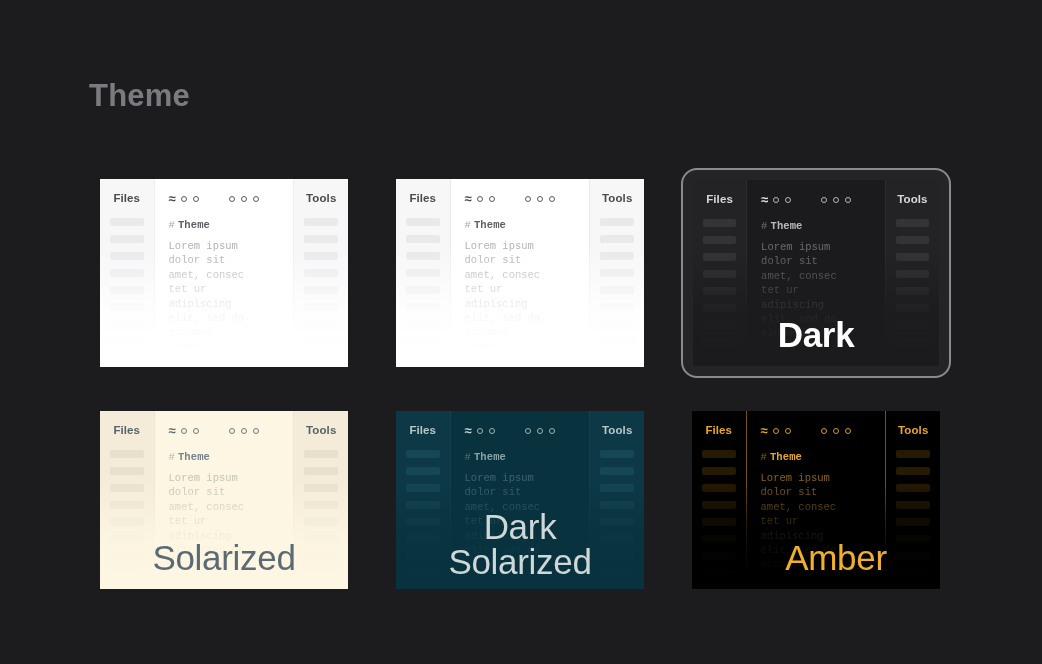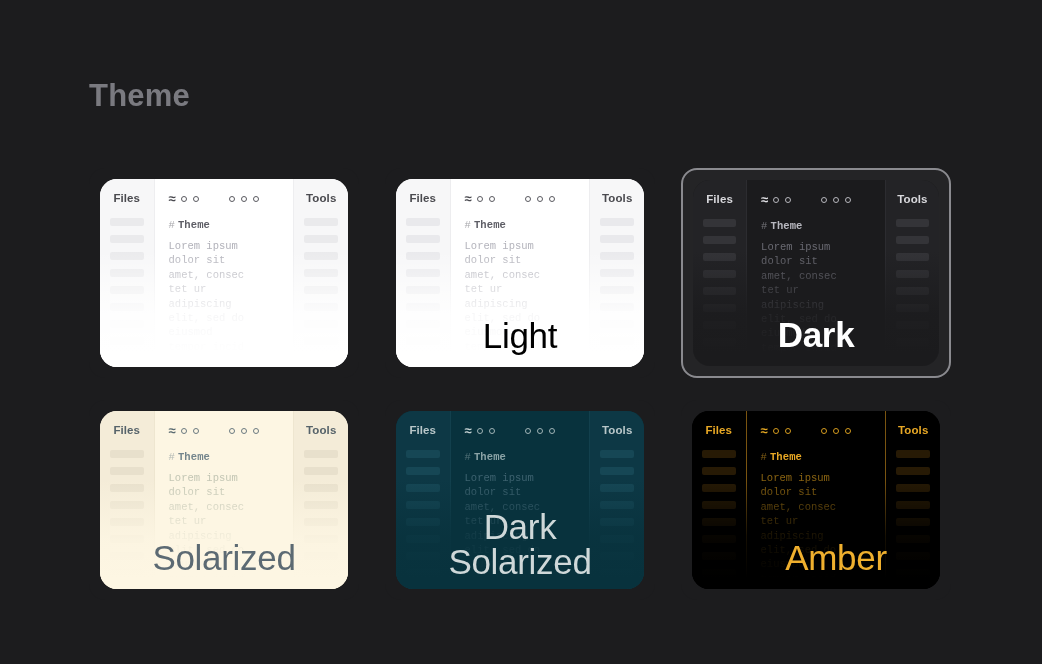--- a/index.html
+++ b/index.html
@@ -56,21 +56,21 @@
   }
   .theme-card.frame-plain {
     background: #1c1c1e;
     padding: 9px;
   }
 
   .preview {
     position: relative;
     width: 100%;
     height: 100%;
-    border-radius: 17px;
+    border-radius: 0;
     overflow: hidden;
     display: flex;
     font-family: "Liberation Sans", sans-serif;
   }
 
   
   .side-panel {
     width: 22%;
     flex: 0 0 22%;
     padding-top: 13px;
@@ -356,23 +356,20 @@
               <div class="skeleton-bar"></div>
               <div class="skeleton-bar"></div>
               <div class="skeleton-bar"></div>
               <div class="skeleton-bar"></div>
               <div class="skeleton-bar"></div>
               <div class="skeleton-bar"></div>
               <div class="skeleton-bar"></div>
             </div>
           </div>
           <div class="fade-mask"></div>
-          <div class="theme-label">
-            <span class="lbl-line">Light</span>
-          </div>
         </div>
       </div>
       <div class="theme-card t-dark is-selected" role="radio" aria-checked="true">
         <div class="preview">
           <div class="side-panel left">
             <div class="panel-title">Files</div>
             <div class="skeleton-list">
               <div class="skeleton-bar"></div>
               <div class="skeleton-bar"></div>
               <div class="skeleton-bar"></div>

